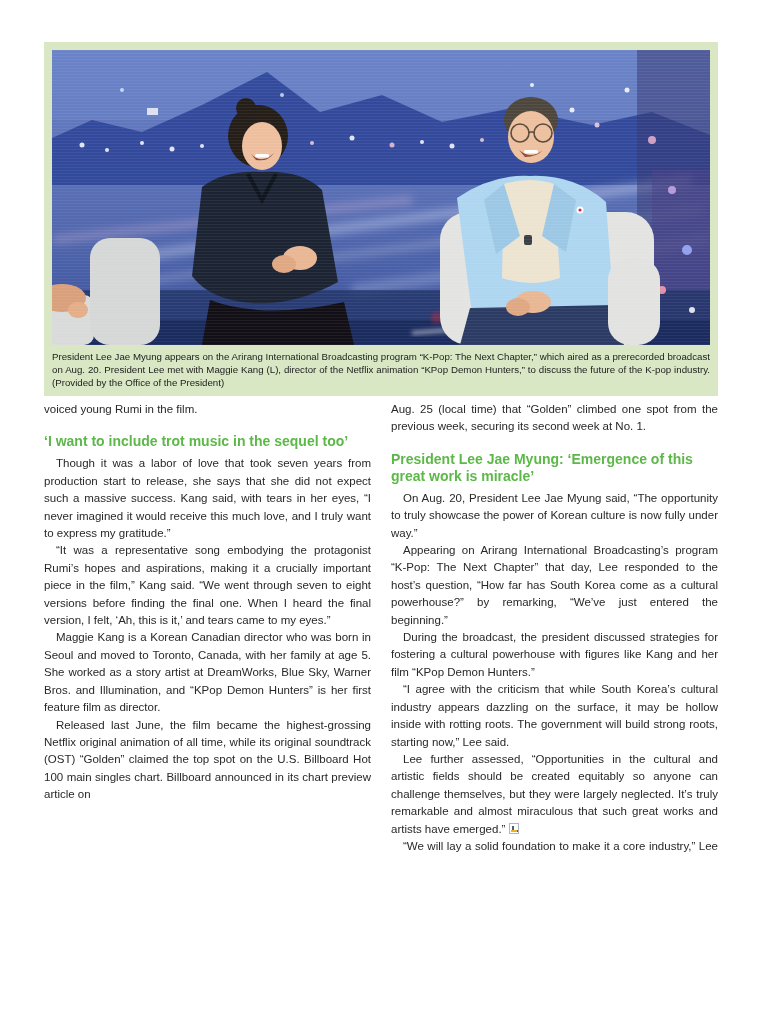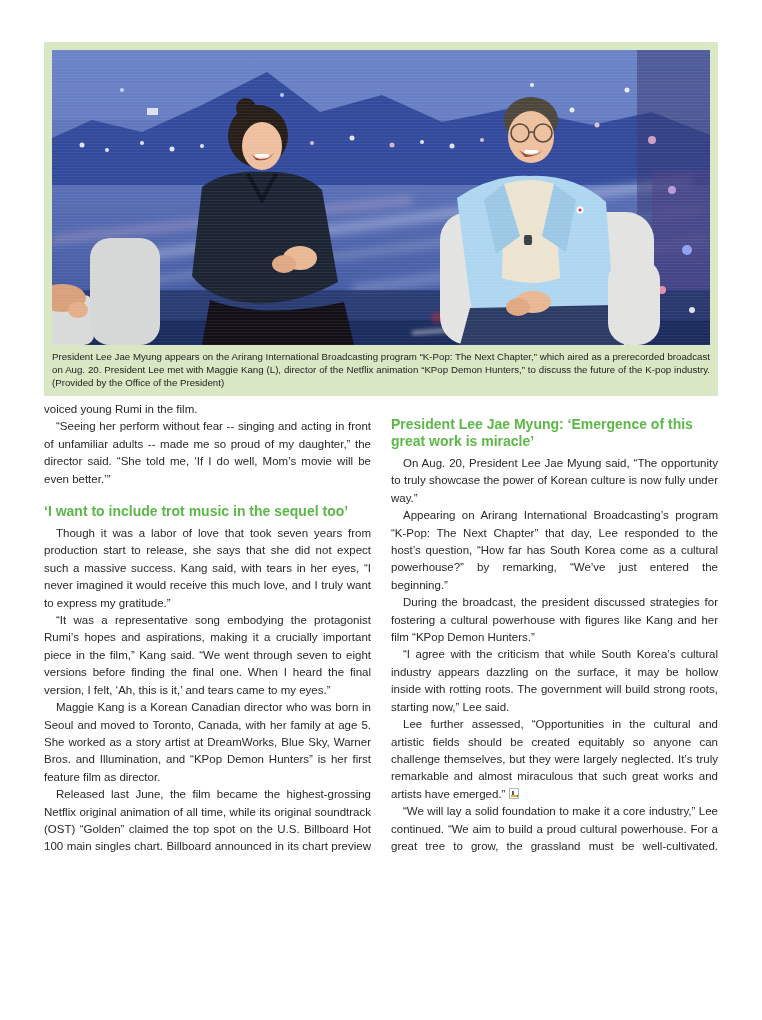--- a/index.html
+++ b/index.html
@@ -160,29 +160,29 @@
           <rect x="556" y="208" width="52" height="87" rx="22" fill="#e2e3e1"></rect>
         </g>
       </svg>
       <div class="scanlines"></div>
     </div>
     <div class="caption">President Lee Jae Myung appears on the Arirang International Broadcasting program “K-Pop: The Next Chapter,” which aired as a prerecorded broadcast on Aug. 20. President Lee met with Maggie Kang (L), director of the Netflix animation “KPop Demon Hunters,” to discuss the future of the K-pop industry. (Provided by the Office of the President)</div>
   </div>
 
   <div class="col col-left">
     <p>voiced young Rumi in the film.</p>
-    <p class="indent">“Seeing her perform without fear -- singing and acting in front of unfamiliar adults -- made me so proud of my daughter,” the director said. “She told me, ‘If I do well, Mom’s movie will be even better.’”</p>
     <h3 class="green-h">‘I want to include trot music in the sequel too’</h3>
     <p class="indent">Though it was a labor of love that took seven years from production start to release, she says that she did not expect such a massive success. Kang said, with tears in her eyes, “I never imagined it would receive this much love, and I truly want to express my gratitude.”</p>
     <p class="indent">“It was a representative song embodying the protagonist Rumi’s hopes and aspirations, making it a crucially important piece in the film,” Kang said. “We went through seven to eight versions before finding the final one. When I heard the final version, I felt, ‘Ah, this is it,’ and tears came to my eyes.”</p>
     <p class="indent">Maggie Kang is a Korean Canadian director who was born in Seoul and moved to Toronto, Canada, with her family at age 5. She worked as a story artist at DreamWorks, Blue Sky, Warner Bros. and Illumination, and “KPop Demon Hunters” is her first feature film as director.</p>
     <p class="indent">Released last June, the film became the highest-grossing Netflix original animation of all time, while its original soundtrack (OST) “Golden” claimed the top spot on the U.S. Billboard Hot 100 main singles chart. Billboard announced in its chart preview article on</p>
   </div>
 
   <div class="col col-right">
+    <p>Aug. 25 (local time) that “Golden” climbed one spot from the previous week, securing its second week at No. 1.</p>
     <h3 class="green-h">President Lee Jae Myung: ‘Emergence of this great work is miracle’</h3>
     <p class="indent">On Aug. 20, President Lee Jae Myung said, “The opportunity to truly showcase the power of Korean culture is now fully under way.”</p>
     <p class="indent">Appearing on Arirang International Broadcasting’s program “K-Pop: The Next Chapter” that day, Lee responded to the host’s question, “How far has South Korea come as a cultural powerhouse?” by remarking, “We’ve just entered the beginning.”</p>
     <p class="indent">During the broadcast, the president discussed strategies for fostering a cultural powerhouse with figures like Kang and her film “KPop Demon Hunters.”</p>
     <p class="indent">“I agree with the criticism that while South Korea’s cultural industry appears dazzling on the surface, it may be hollow inside with rotting roots. The government will build strong roots, starting now,” Lee said.</p>
     <p class="indent"><span>Lee further assessed, “Opportunities in the cultural and artistic fields should be created equitably so anyone can challenge themselves, but they were largely neglected. It’s truly remarkable and almost miraculous that such great works and artists have emerged.”</span><span class="endmark"></span></p>
     <p class="indent">“We will lay a solid foundation to make it a core industry,” Lee continued. “We aim to build a proud cultural powerhouse. For a great tree to grow, the grassland must be well-cultivated. Support and nurturing for the pure arts are also necessary. That is the government’s role, not the market’s.”</p>
   </div>
 
   <div class="bottom-bar"></div>

